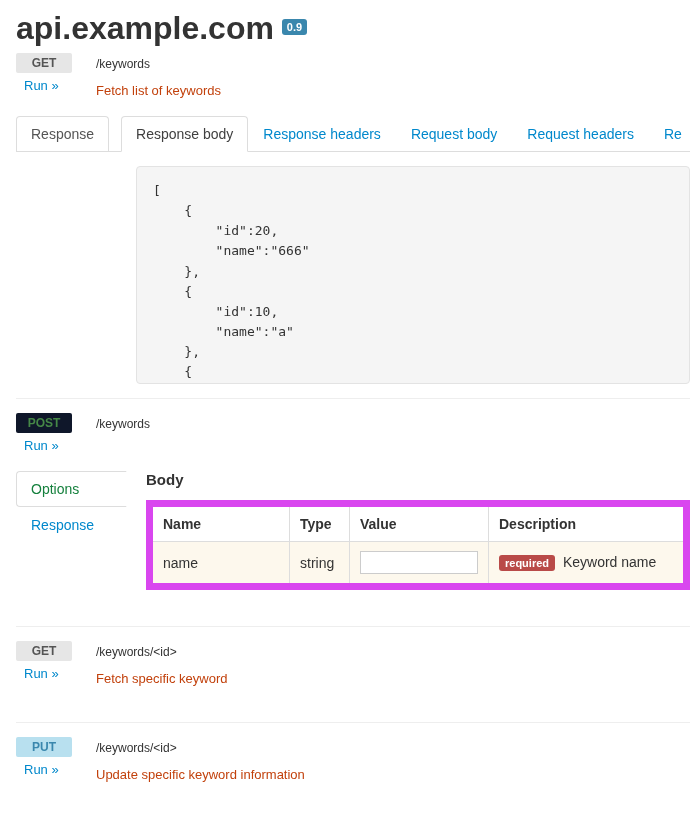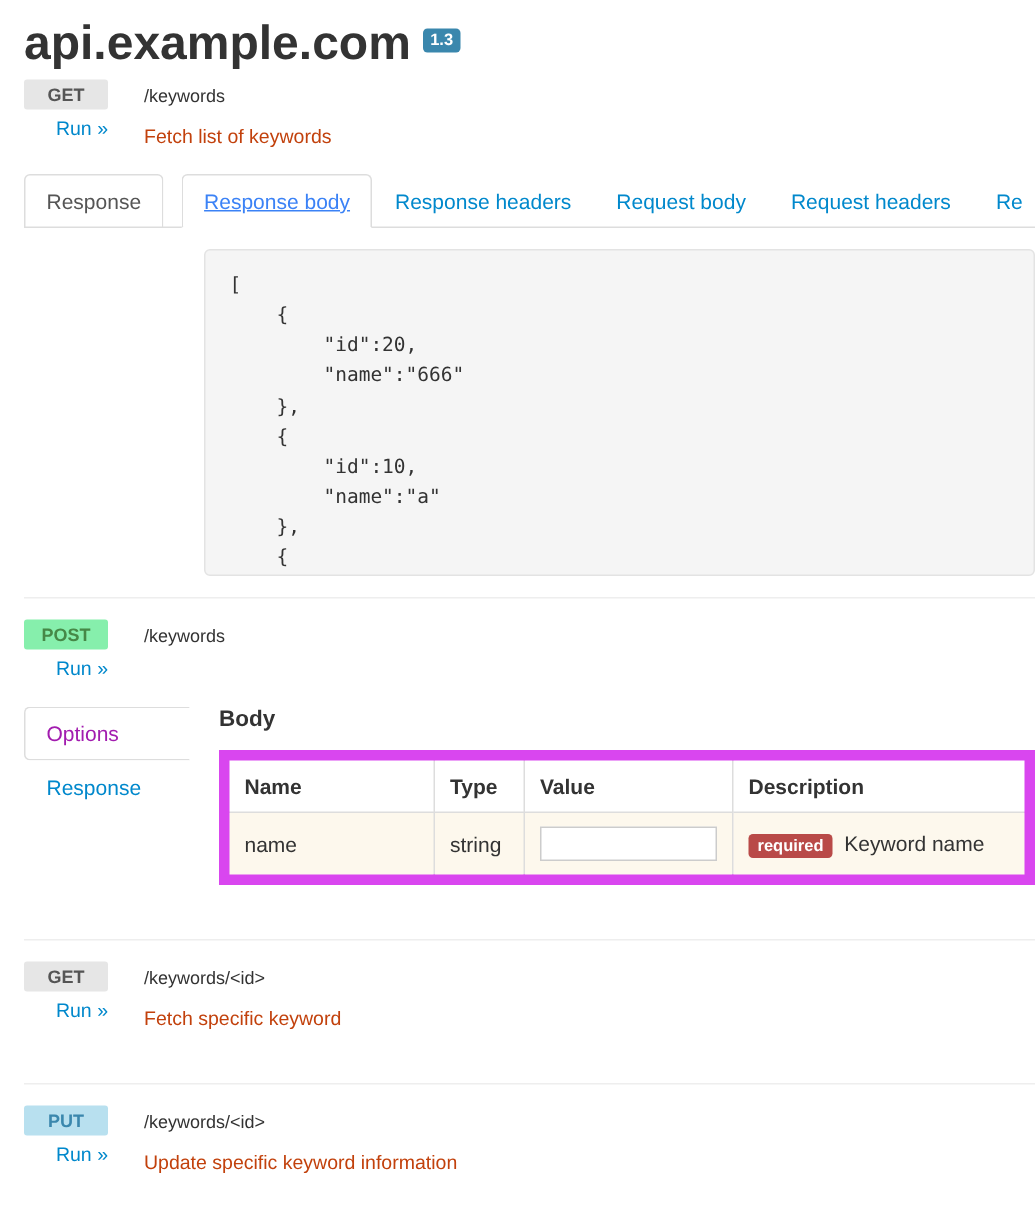--- a/index.html
+++ b/index.html
@@ -45,52 +45,51 @@
     width: 56px;
     text-align: center;
     font-size: 12px;
     font-weight: 700;
     padding: 3px 0;
     border-radius: 2px;
     margin-right: 24px;
     flex-shrink: 0;
   }
   .method-get { background: #e6e6e6; color: #555; }
-  .method-post { background: #86efac; color: #468847; }
+  .method-post { background: #0f172a; color: #468847; }
   .method-put { background: #b8e0ef; color: #3a87ad; }
   .endpoint-info { flex: 1; }
   .endpoint-path { font-size: 12px; color: #333; padding-top: 2px; }
   .endpoint-desc { font-size: 13px; color: #c2410c; margin-top: 6px; }
   .endpoint-sub { display: flex; margin-top: -2px; }
-  .run-col { width: 56px; margin-right: 24px; text-align: right; flex-shrink: 0; }
+  .run-col { width: 56px; margin-right: 24px; text-align: left; flex-shrink: 0; }
   .run-col a { color: #0088cc; text-decoration: none; font-size: 13px; padding-left: 8px; }
 
   .tabs {
     display: flex;
     border-bottom: 1px solid #ddd;
     margin-top: 18px;
     margin-bottom: 0;
   }
   .tab {
     padding: 9px 14px;
     font-size: 14px;
     color: #0088cc;
     cursor: pointer;
     border: 1px solid transparent;
     border-bottom: none;
     margin-bottom: -1px;
     white-space: nowrap;
   }
   .tab.active {
-    color: #3b82f6;
+    color: #404040;
     border-color: #ddd;
     border-bottom: 1px solid #fff;
     border-radius: 4px 4px 0 0;
     background: #fff;
-    text-decoration: underline;
   }
   .tab.inactive-border {
     color: #555;
     border-color: #ddd;
     border-radius: 4px 4px 0 0;
   }
   .tab.first { margin-right: 12px; }
 
   .code-block {
     background: #f5f5f5;
@@ -123,21 +122,21 @@
   .side-tab {
     padding: 9px 14px;
     font-size: 14px;
     color: #0088cc;
     cursor: pointer;
     border: 1px solid transparent;
     border-right: none;
     margin-right: -1px;
   }
   .side-tab.active {
-    color: #a21caf;
+    color: #15803d;
     border-color: #ddd;
     border-right: 1px solid #fff;
     border-radius: 4px 0 0 4px;
     background: #fff;
   }
   .body-panel { flex: 1; margin-left: 20px; }
   .body-title { font-size: 15px; font-weight: 700; color: #333; margin-bottom: 12px; }
   table.params {
     width: 100%;
     border-collapse: collapse;
@@ -181,21 +180,21 @@
 
   .spacer-lg { height: 22px; }
 </style>
 </head>
 <body>
 
 <div class="container">
 
   <div class="header">
     <span class="title">api.example.com</span>
-    <span class="version-badge">1.3</span>
+    <span class="version-badge">0.9</span>
   </div>
 
 
   <div class="endpoint-block">
     <div class="endpoint-header">
       <div class="method-badge method-get">GET</div>
       <div class="endpoint-info">
         <div class="endpoint-path">/keywords</div>
       </div>
     </div>

